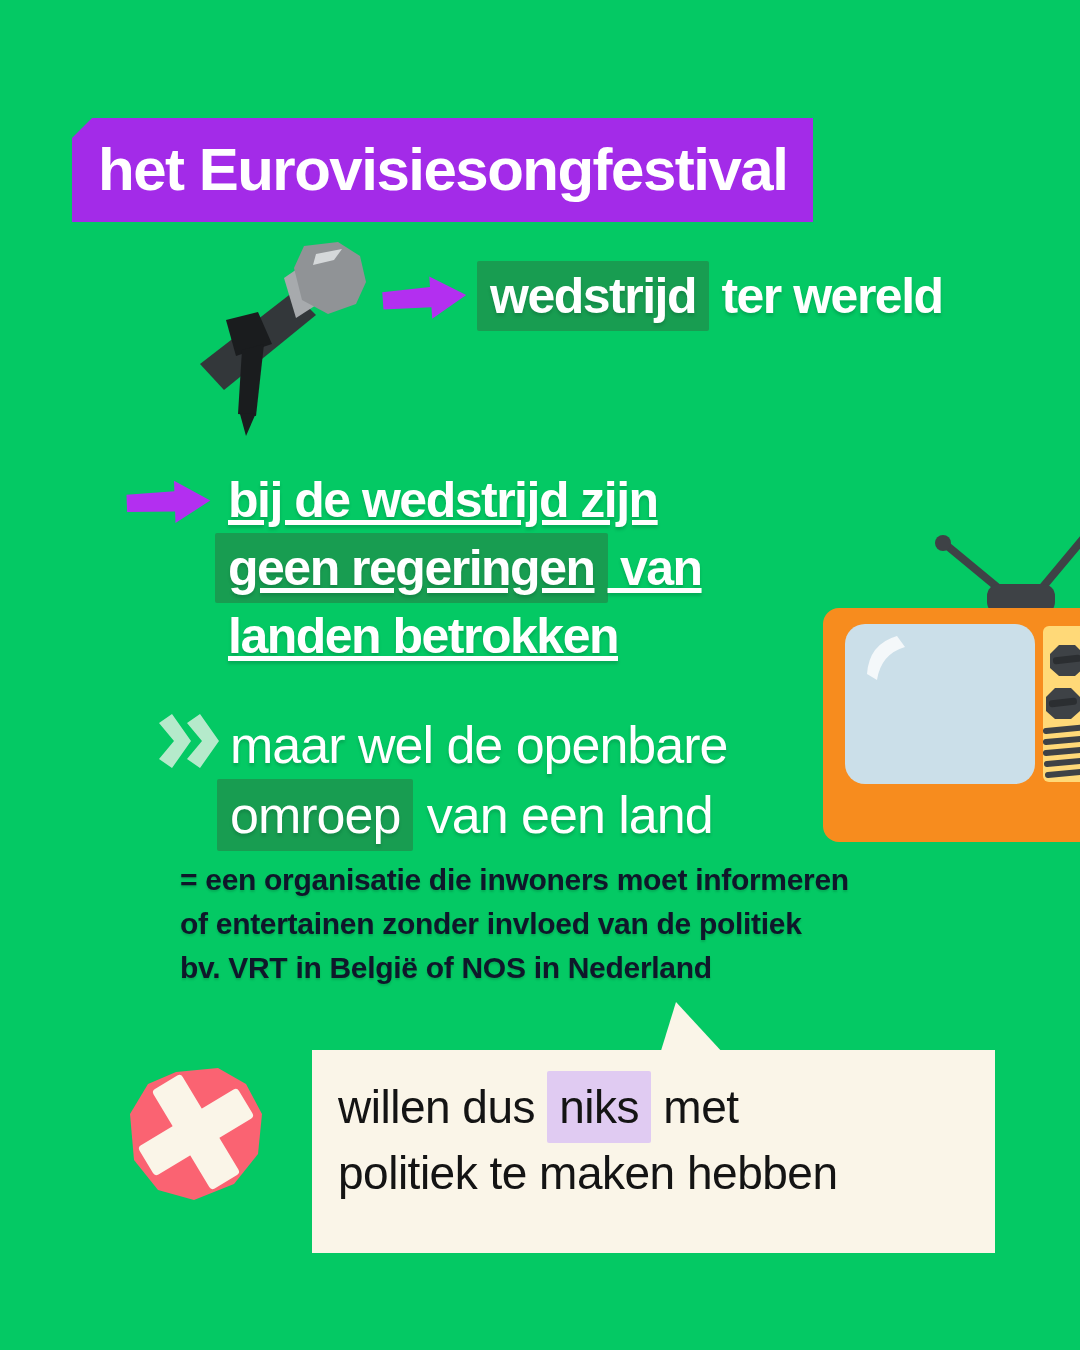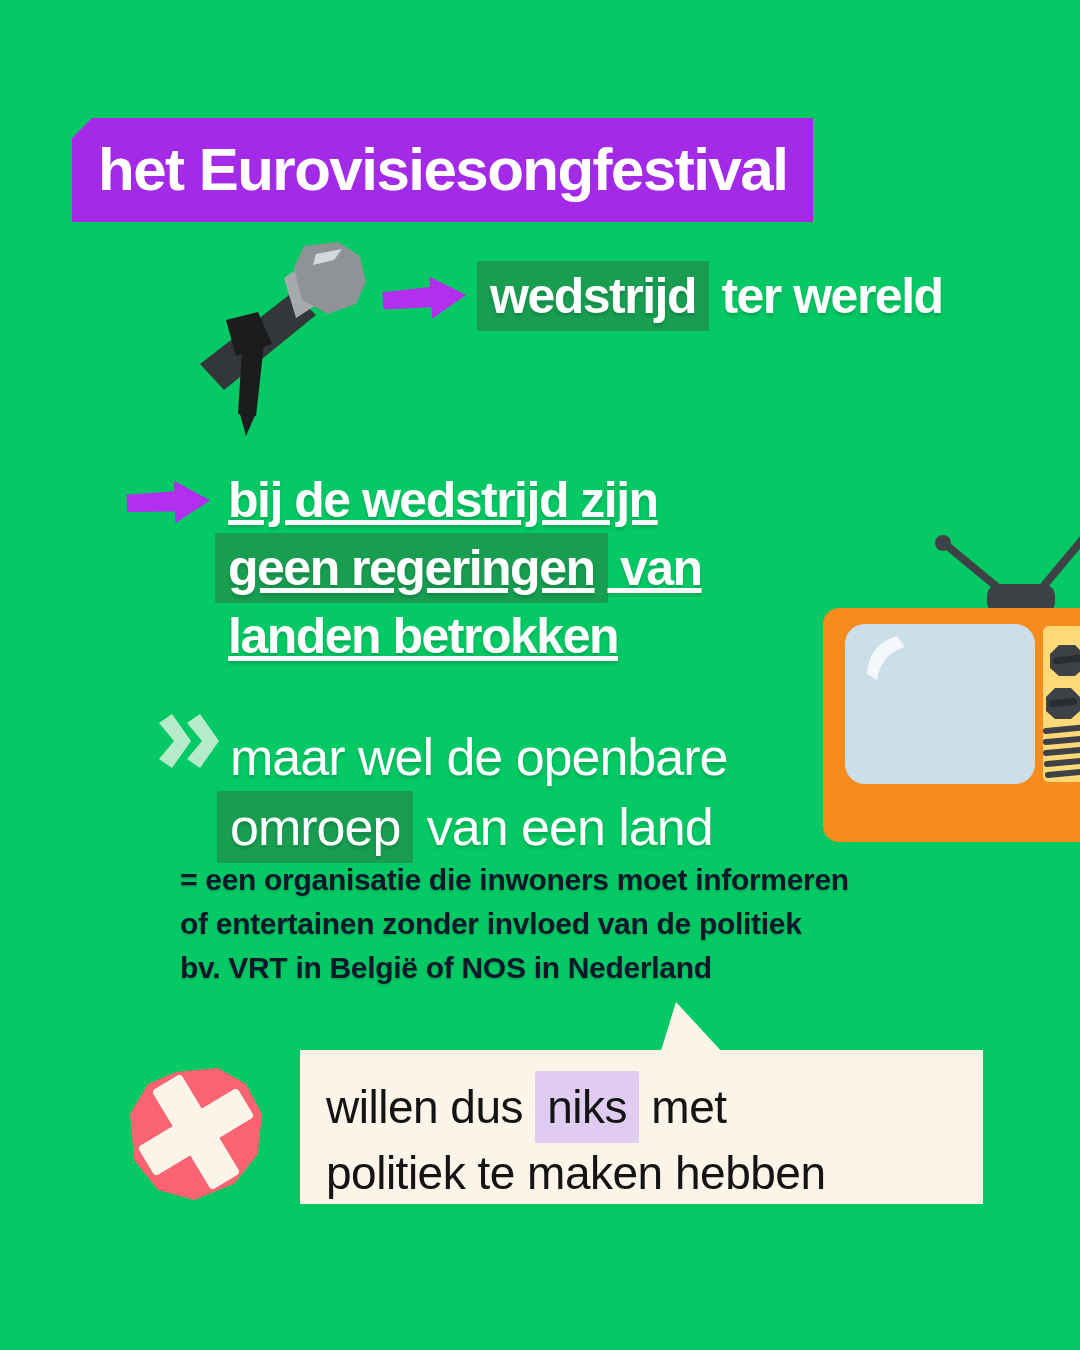--- a/index.html
+++ b/index.html
@@ -43,21 +43,21 @@
   }
   .btext .line { line-height: 68px; padding-left: 13px; }
   .hl {
     background: var(--highlight-green, #189D51);
     padding: 7px 13px;
     margin-left: -13px;
     border-radius: 2px;
   }
   .b1 { left: 477px; top: 262px; }
   .b2 { left: 215px; top: 466px; text-decoration: underline; }
-  .b3 { left: 217px; top: 710px; font-weight: normal; font-size: 52px; letter-spacing: -1px; margin-top: 12px; }
+  .b3 { left: 217px; top: 710px; font-weight: normal; font-size: 52px; letter-spacing: -1px; }
   .b3 .line { line-height: 70px; }
 
   .note {
     position: absolute;
     left: 180px;
     top: 858px;
     color: #0f172a;
     font-weight: bold;
     font-size: 30px;
     letter-spacing: -0.3px;
@@ -87,24 +87,24 @@
   .s-dark    { stroke: var(--dark-gray, #3E4246); }
   .f-micgray { fill: var(--mic-gray, #909396); }
   .f-michand { fill: var(--mic-handle, #33373A); }
   .f-miccol  { fill: var(--mic-collar, #A7AAAD); }
   .f-black   { fill: var(--black, #1A1C1E); }
   .f-white   { fill: #F4F8FA; }
 
   
   .bubble {
     position: absolute;
-    left: 300px;
+    left: 312px;
     top: 1050px;
     width: 683px;
-    height: 154px;
+    height: 203px;
     background: var(--cream, #FAF5E8);
   }
   .bubble-text {
     padding: 24px 0 0 26px;
     color: var(--text-dark, #141414);
     font-size: 46px;
     line-height: 66px;
     letter-spacing: -0.5px;
     white-space: nowrap;
   }

